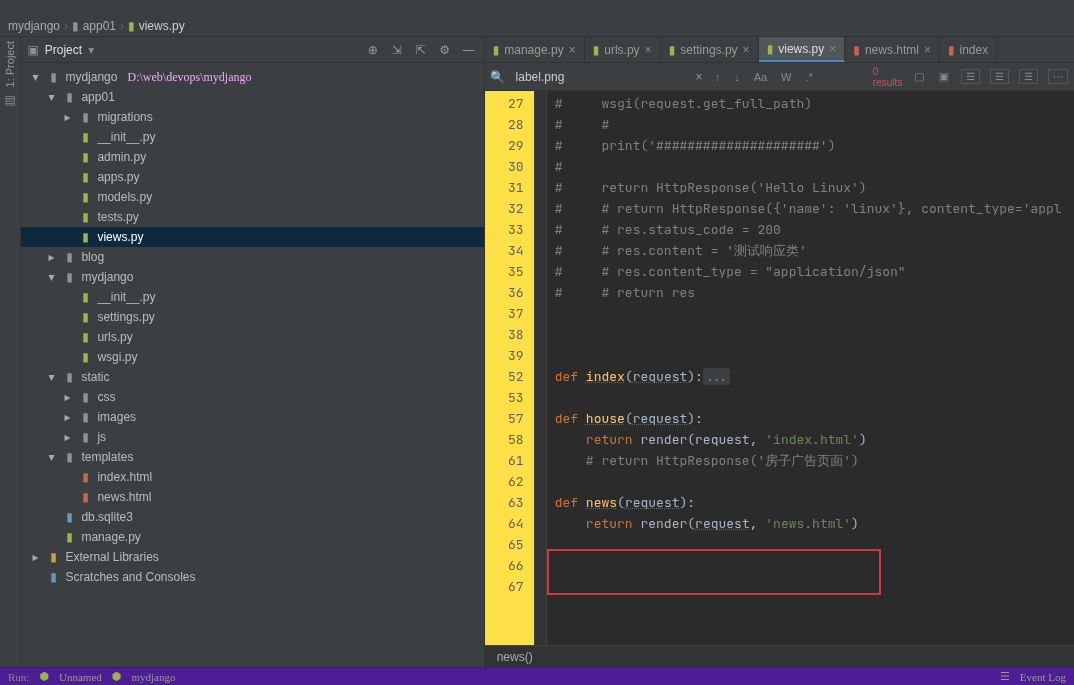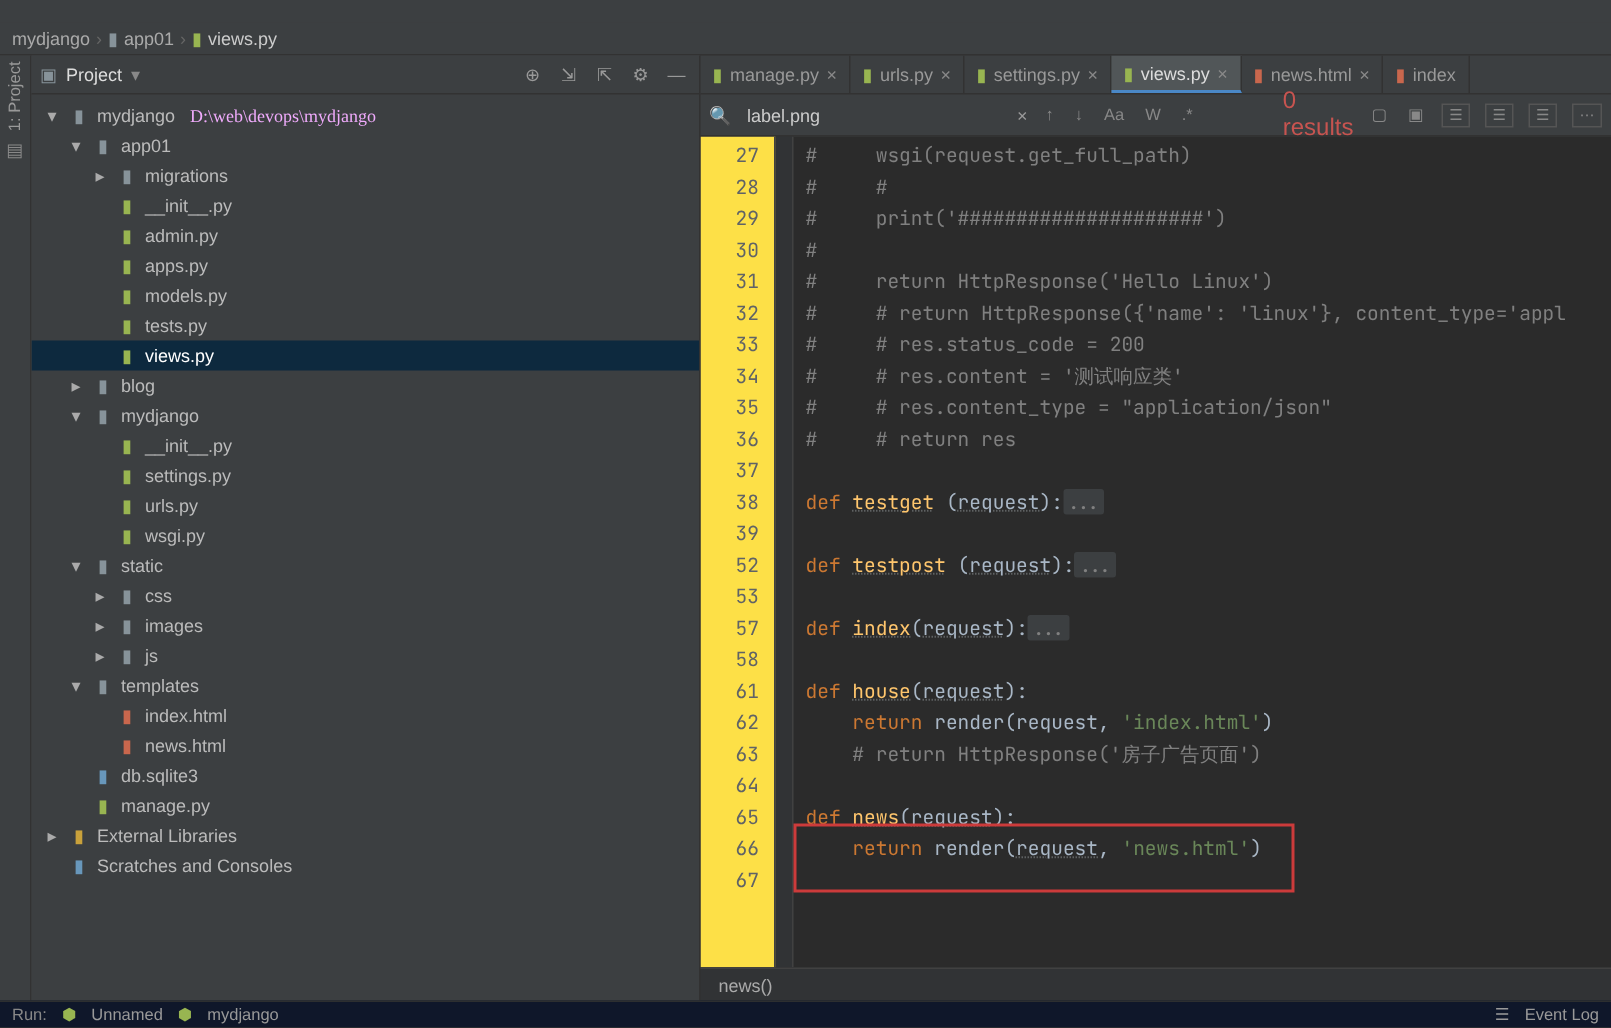--- a/index.html
+++ b/index.html
@@ -155,21 +155,21 @@
 .find-input {
   flex: 0 0 160px;
   background: transparent;
   border: none;
   color: #ccc;
   font-size: 12px;
   outline: none;
 }
 .findbar .spacer { flex: 1; }
 .find-close { color: #999; cursor: pointer; }
-.find-results { color: #c75450; font-size: 16px; margin-left: 4px; padding-left: 44px; }
+.find-results { color: #c75450; font-size: 10px; margin-left: 4px; padding-left: 44px; }
 .find-opt { color: #888; font-size: 11px; cursor: pointer; padding: 0 2px; }
 .find-opt.box { border: 1px solid #555; padding: 1px 4px; font-size: 10px; }
 .editor-body {
   flex: 1;
   display: flex;
   font-family: "JetBrains Mono", Consolas, monospace;
   font-size: 13px;
   overflow: hidden;
   min-height: 0;
 }
@@ -202,28 +202,29 @@
   height: 22px;
   background: #313335;
   border-top: 1px solid #414141;
   display: flex;
   align-items: center;
   padding: 0 12px;
   color: #aaa;
 }
 .statusbar {
   height: 18px;
-  background: #0f172a;
+  background: #4c1d95;
   border-top: 1px solid #2d2f30;
   display: flex;
   align-items: center;
   padding: 0 8px;
   gap: 10px;
   color: #999;
   font-size: 11px;
+  font-family: Liberation Serif, serif;
 }
 .statusbar .spacer { flex: 1; }
 </style>
 </head>
 <body>
 
 <div class="menubar"></div>
 
 <div class="breadcrumb">
   <span class="crumb">mydjango</span>
@@ -552,23 +553,21 @@
           <div class="line"><span class="cm">#     # <bound method="" httprequest.get_full_path="" of="" <wsgirequest:="" <="" span=""></bound></span></div>
           <div class="line"><span class="cm">#     print('#####################')</span></div>
           <div class="line"><span class="cm">#</span></div>
           <div class="line"><span class="cm">#     return HttpResponse('Hello Linux')</span></div>
           <div class="line"><span class="cm">#     # return HttpResponse({'name': 'linux'}, content_type='appl</span></div>
           <div class="line"><span class="cm">#     # res.status_code = 200</span></div>
           <div class="line"><span class="cm">#     # res.content = '测试响应类'</span></div>
           <div class="line"><span class="cm">#     # res.content_type = "application/json"</span></div>
           <div class="line"><span class="cm">#     # return res</span></div>
           <div class="line">&nbsp;</div>
-          <div class="line"><span class="kw">def </span><span class="fn">testget</span> (<span class="param">request</span>):<span class="fold">...</span></div>
           <div class="line">&nbsp;</div>
-          <div class="line"><span class="kw">def </span><span class="fn">testpost</span> (<span class="param">request</span>):<span class="fold">...</span></div>
           <div class="line">&nbsp;</div>
           <div class="line"><span class="kw">def </span><span class="fn">index</span>(<span class="param">request</span>):<span class="fold">...</span></div>
           <div class="line">&nbsp;</div>
           <div class="line"><span class="kw">def </span><span class="fn">house</span>(<span class="param">request</span>):</div>
           <div class="line">    <span class="kw">return</span> render(request, <span class="str">'index.html'</span>)</div>
           <div class="line"><span class="cm">    # return HttpResponse('房子广告页面')</span></div>
           <div class="line">&nbsp;</div>
           <div class="line"><span class="kw">def </span><span class="fn">news</span>(<span class="param">request</span>):</div>
           <div class="line">    <span class="kw">return</span> render(<span class="param">request</span>, <span class="str">'news.html'</span>)</div>
           <div class="hl-box" style="top: 458px; left: 0px; width: 334px; height: 46px;"></div>

